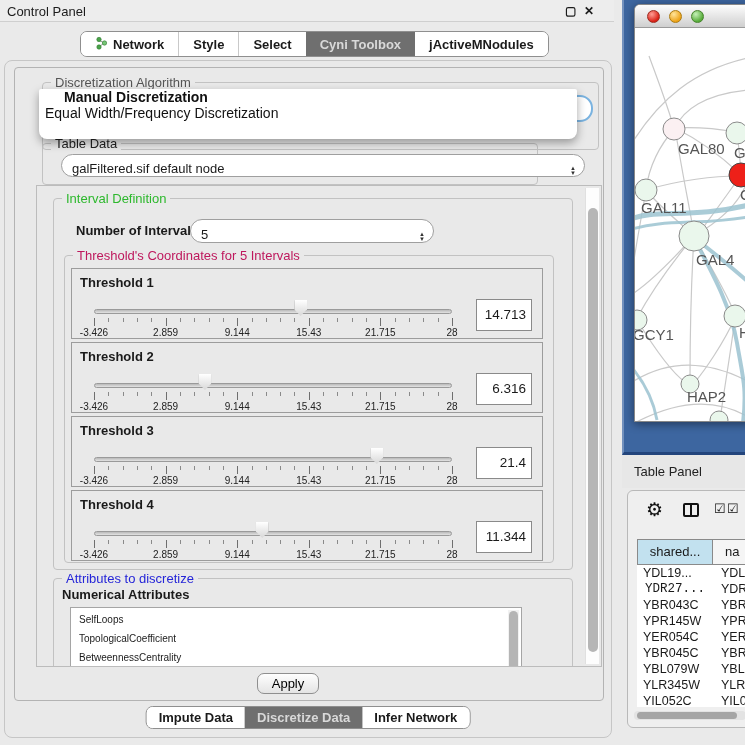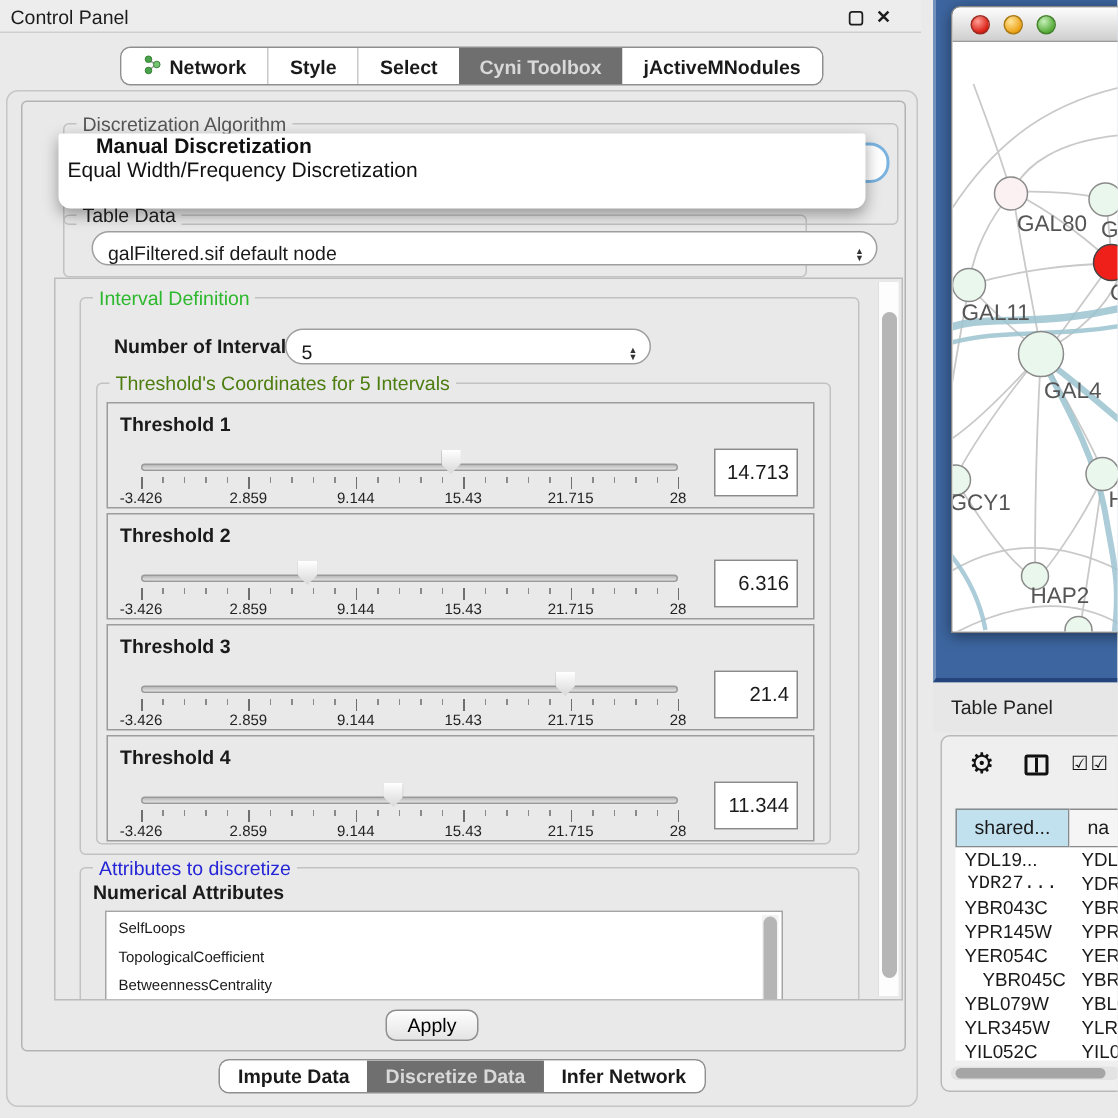--- a/index.html
+++ b/index.html
@@ -151,21 +151,21 @@
         <div class="abs" style="left:22px; top:24px; font-size:13px; font-weight:bold;">Number of Intervals</div>
         <div class="abs combo" style="left:136px; top:20px; width:244px; height:24px;">
           <span class="val">5</span>
           <span class="spin-arrows">
               <span>▲</span>
               <span>▼</span>
             </span>
         </div>
 
         <div class="abs groupbox" style="left:10px; top:56px; width:490px; height:308px;">
-          <span class="group-title" style="color:#4d7c0f;">Threshold's Coordinates for 5 Intervals</span>
+          <span class="group-title" style="color:#be185d;">Threshold's Coordinates for 5 Intervals</span>
 
           <div class="abs thr-panel" style="top:12px;">
             <div class="abs thr-label">Threshold 1</div>
             <div class="abs slider-track" style="left:22px; top:40px; width:358px;"></div>
             <div class="abs" style="left:22px; top:31px; width:358px; height:16px;">
               <div class="abs thumb" style="transform: translateX(-50%); left: 57.7%;"></div>
             </div>
             <div class="abs ticks-minor" style="left:22px; top:49px; width:359px;"></div>
             <div class="abs ticks-major" style="left:22px; top:49px; width:359px;"></div>
             <span class="tick-label" style="left:22px; top:58px;">-3.426</span>
@@ -357,21 +357,21 @@
         </div>
       <div style="display:flex;">
           <span class="cell" style="width:78px; padding-left:6px;">YPR145W</span>
           <span class="cell" style="padding-left:6px;">YPR1</span>
         </div>
       <div style="display:flex;">
           <span class="cell" style="width:78px; padding-left:6px;">YER054C</span>
           <span class="cell" style="padding-left:6px;">YER0</span>
         </div>
       <div style="display:flex;">
-          <span class="cell" style="width:78px; padding-left:18px;">YBR045C</span>
+          <span class="cell" style="width:78px; padding-left:6px;">YBR045C</span>
           <span class="cell" style="padding-left:6px;">YBR0</span>
         </div>
       <div style="display:flex;">
           <span class="cell" style="width:78px; padding-left:6px;">YBL079W</span>
           <span class="cell" style="padding-left:6px;">YBL0</span>
         </div>
       <div style="display:flex;">
           <span class="cell" style="width:78px; padding-left:6px;">YLR345W</span>
           <span class="cell" style="padding-left:6px;">YLR3</span>
         </div>

